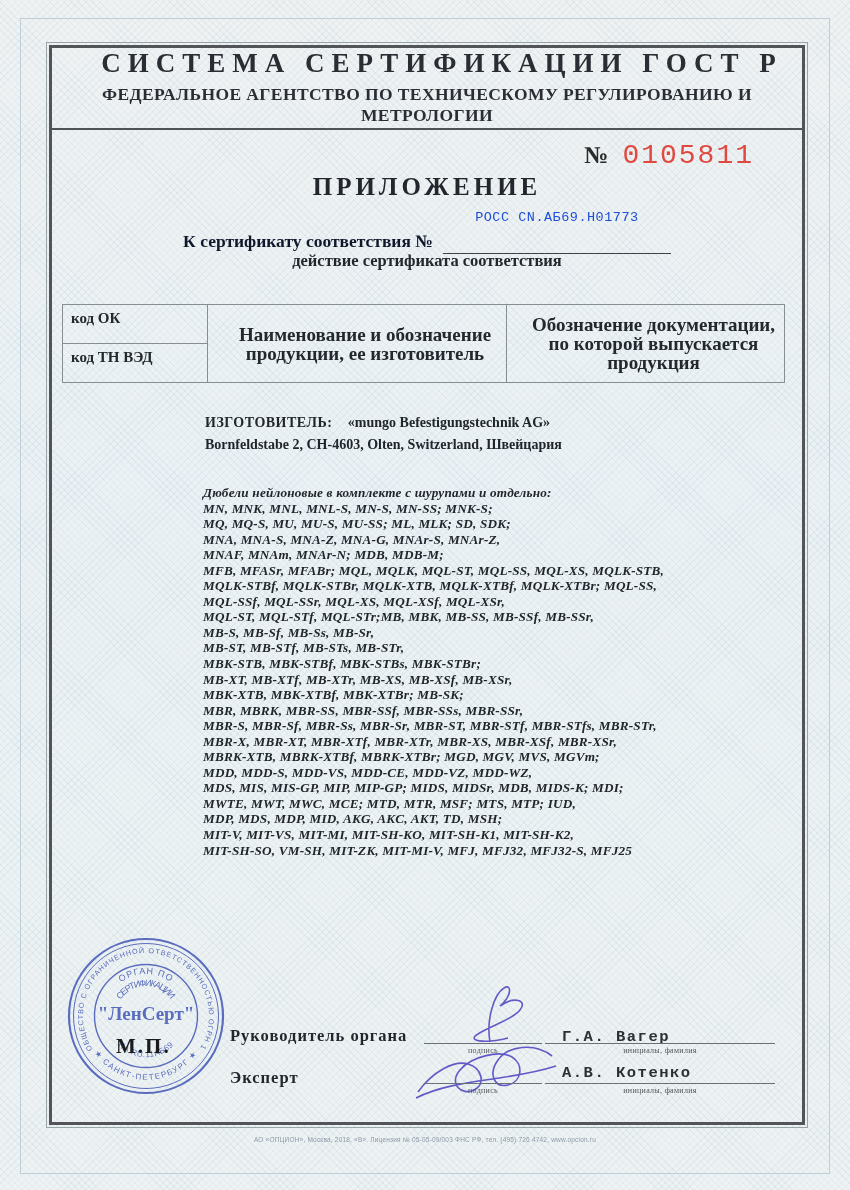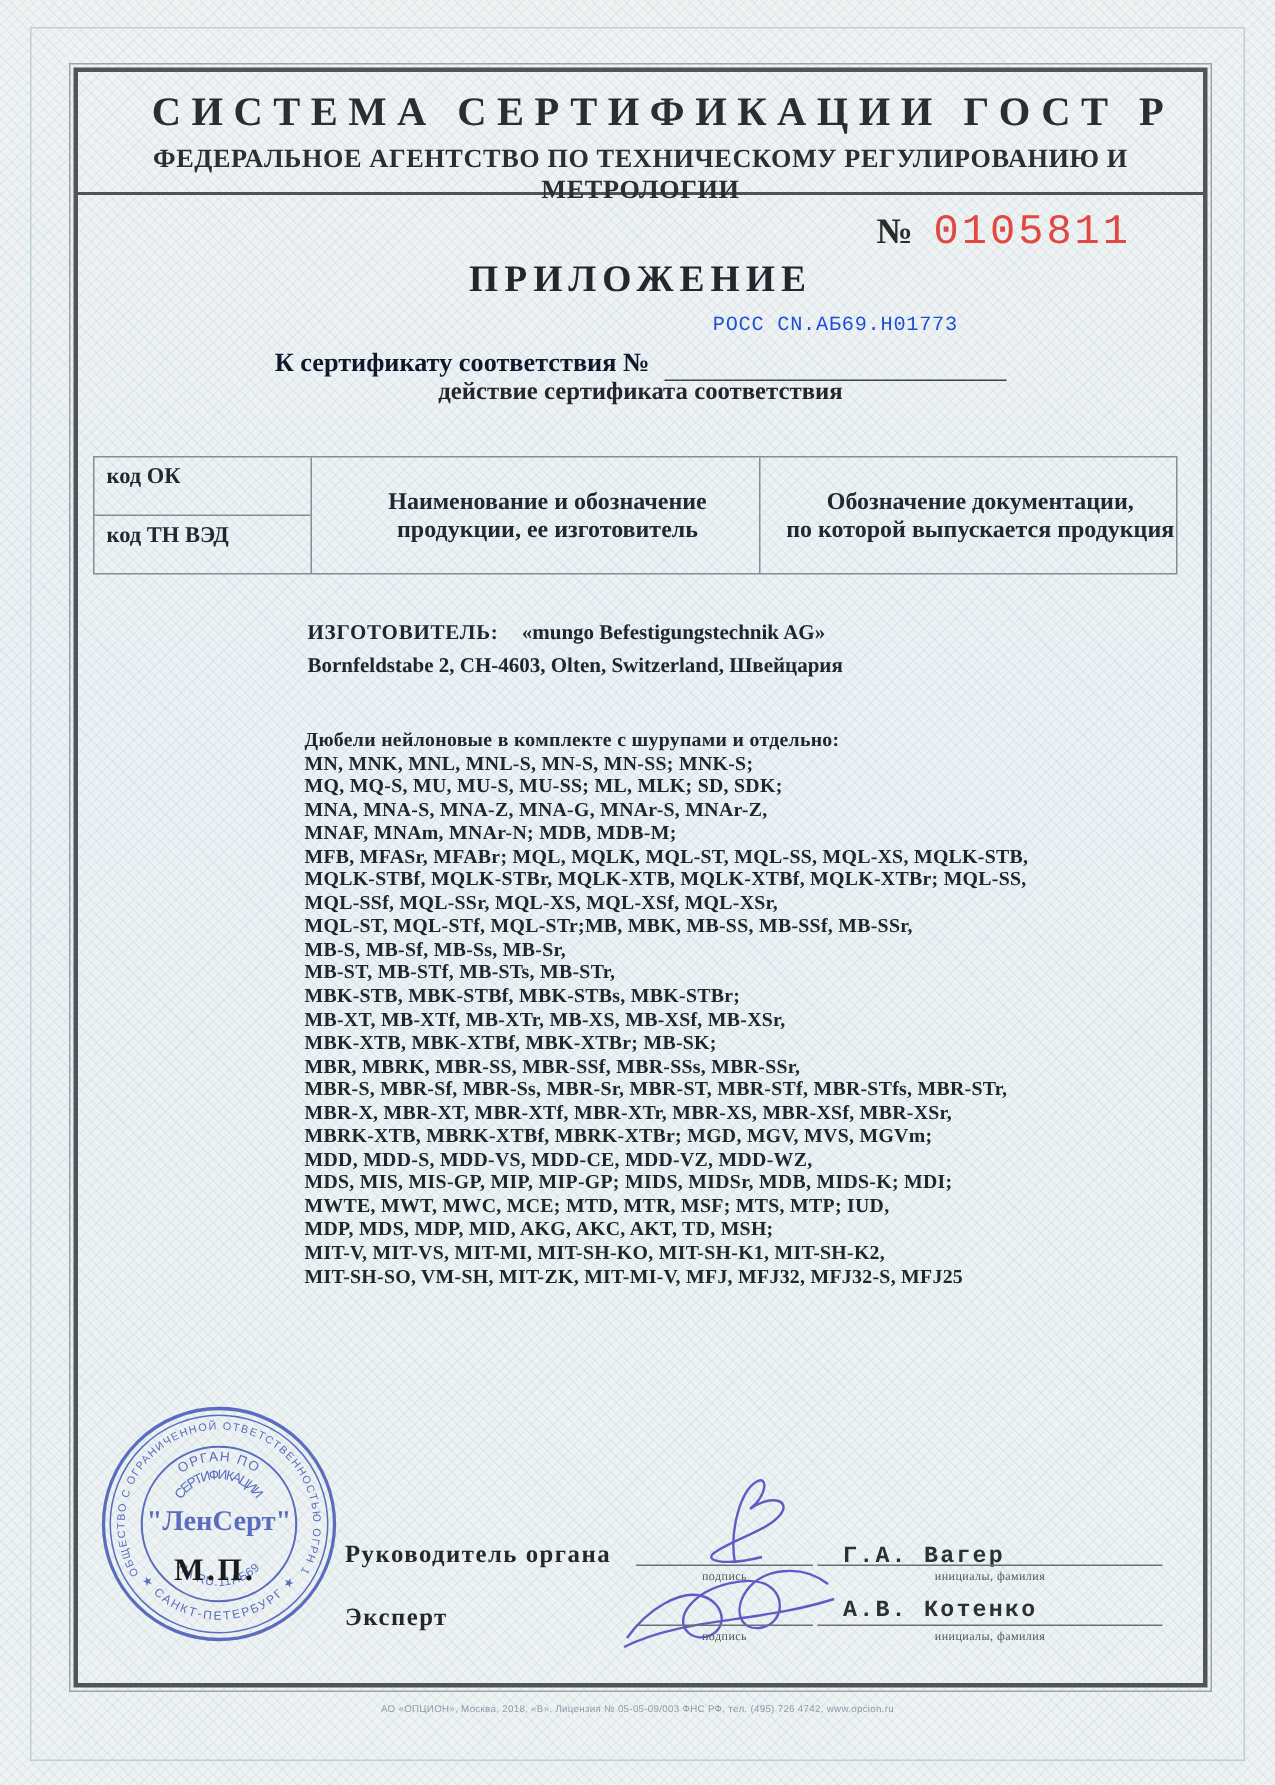--- a/index.html
+++ b/index.html
@@ -13,47 +13,47 @@
     font-family:"Liberation Serif", serif;
     color:#23282e;
   }
   .outer-line{position:absolute;left:20px;top:18px;right:20px;bottom:16px;border:1px solid #bccfda;pointer-events:none;}
   .frame{
     position:absolute;left:49px;top:45px;width:750px;height:1074px;
     border:3px solid #51555a;outline:1px solid #9aa5aa;outline-offset:2px;
   }
   
   .hdr{position:absolute;left:0;top:0;width:100%;height:80px;border-bottom:2.5px solid #4e5358;text-align:center;}
-  .hdr-l1{margin-top:11px;font-size:27px;font-weight:bold;letter-spacing:7px;color:#2a2e34;padding-left:30px;}
+  .hdr-l1{font-size:27px;font-weight:bold;letter-spacing:7px;color:#2a2e34;padding-left:30px;}
   .hdr-l2{margin-top:5px;font-size:17.5px;font-weight:bold;letter-spacing:.4px;color:#2a2e34;}
   
   .numrow{position:absolute;top:92px;right:48px;white-space:nowrap;}
   .no-sign{font-size:24px;font-weight:bold;color:#2b2b2b;margin-right:14px;}
   .no-val{font-family:"Liberation Mono", monospace;font-size:28px;letter-spacing:2px;color:#e04840;}
   
   .title{position:absolute;top:125px;width:100%;text-align:center;font-size:25px;font-weight:bold;letter-spacing:4px;color:#23272d;}
   
   .certline{position:absolute;top:162px;width:100%;display:flex;justify-content:center;align-items:flex-end;gap:10px;}
   .cl-label{font-size:17.5px;font-weight:bold;color:#0f172a;padding-bottom:2px;}
   .cl-underline{display:inline-block;width:228px;border-bottom:1.3px solid #3d4246;}
   .cl-value{display:block;text-align:center;margin-bottom:28px;font-family:"Liberation Mono", monospace;font-size:13.5px;letter-spacing:.5px;color:#1d4ed8;}
   
   .subtitle{position:absolute;top:203px;width:100%;text-align:center;font-size:16.5px;font-weight:bold;line-height:20px;color:#23272d;}
   
   .doc-table{position:absolute;left:10px;top:256px;width:721px;height:77px;display:grid;grid-template-columns:145px 283px 1fr;border:1px solid #878e93;background:transparent;gap:16px;}
   .t-col1{border-right:1px solid #878e93;display:grid;grid-template-rows:1fr 1fr;}
   .t-col1 > div{padding:5px 0 0 8px;font-size:15px;font-weight:bold;}
   .t-col1 > div:first-child{border-bottom:1px solid #878e93;}
   .t-col2{border-right:1px solid #878e93;}
-  .t-col2,.t-col3{display:flex;flex-direction:column;justify-content:center;align-items:center;text-align:center;font-size:16px;font-weight:bold;line-height:19px;}
+  .t-col2,.t-col3{display:flex;flex-direction:column;justify-content:center;align-items:center;text-align:center;font-size:19px;font-weight:bold;line-height:19px;}
   
   .maker{position:absolute;left:153px;top:364px;font-size:14px;font-weight:bold;line-height:22px;color:#20262c;}
   .maker .lbl{letter-spacing:.5px;margin-right:12px;}
   
-  .products{position:absolute;left:151px;top:437px;width:600px;font-size:13.2px;font-weight:bold;line-height:15.55px;color:#20262c;letter-spacing:.2px;}
+  .products{position:absolute;left:151px;top:437px;width:600px;font-size:13.2px;font-weight:bold;line-height:15.55px;color:#20262c;letter-spacing:.2px;font-style:italic;}
   
   .stamp{position:absolute;left:14px;top:888px;width:160px;height:160px;opacity:.85;}
   .mp-mark{position:absolute;left:64px;top:986px;font-size:21px;font-weight:bold;letter-spacing:2px;color:#1b1b1b;}
   
   .sig-role{position:absolute;left:178px;font-size:16.5px;font-weight:bold;letter-spacing:1px;color:#23272d;}
   .sig-name{position:absolute;left:510px;font-family:"Liberation Mono", monospace;font-size:15.5px;font-weight:bold;letter-spacing:1.5px;color:#2b3035;white-space:nowrap;}
   .sig-line{position:absolute;height:0;border-bottom:1px solid #6a7076;}
   .sig-cap{position:absolute;font-size:8px;color:#51565b;text-align:center;letter-spacing:.3px;}
   .ink{position:absolute;}
   

